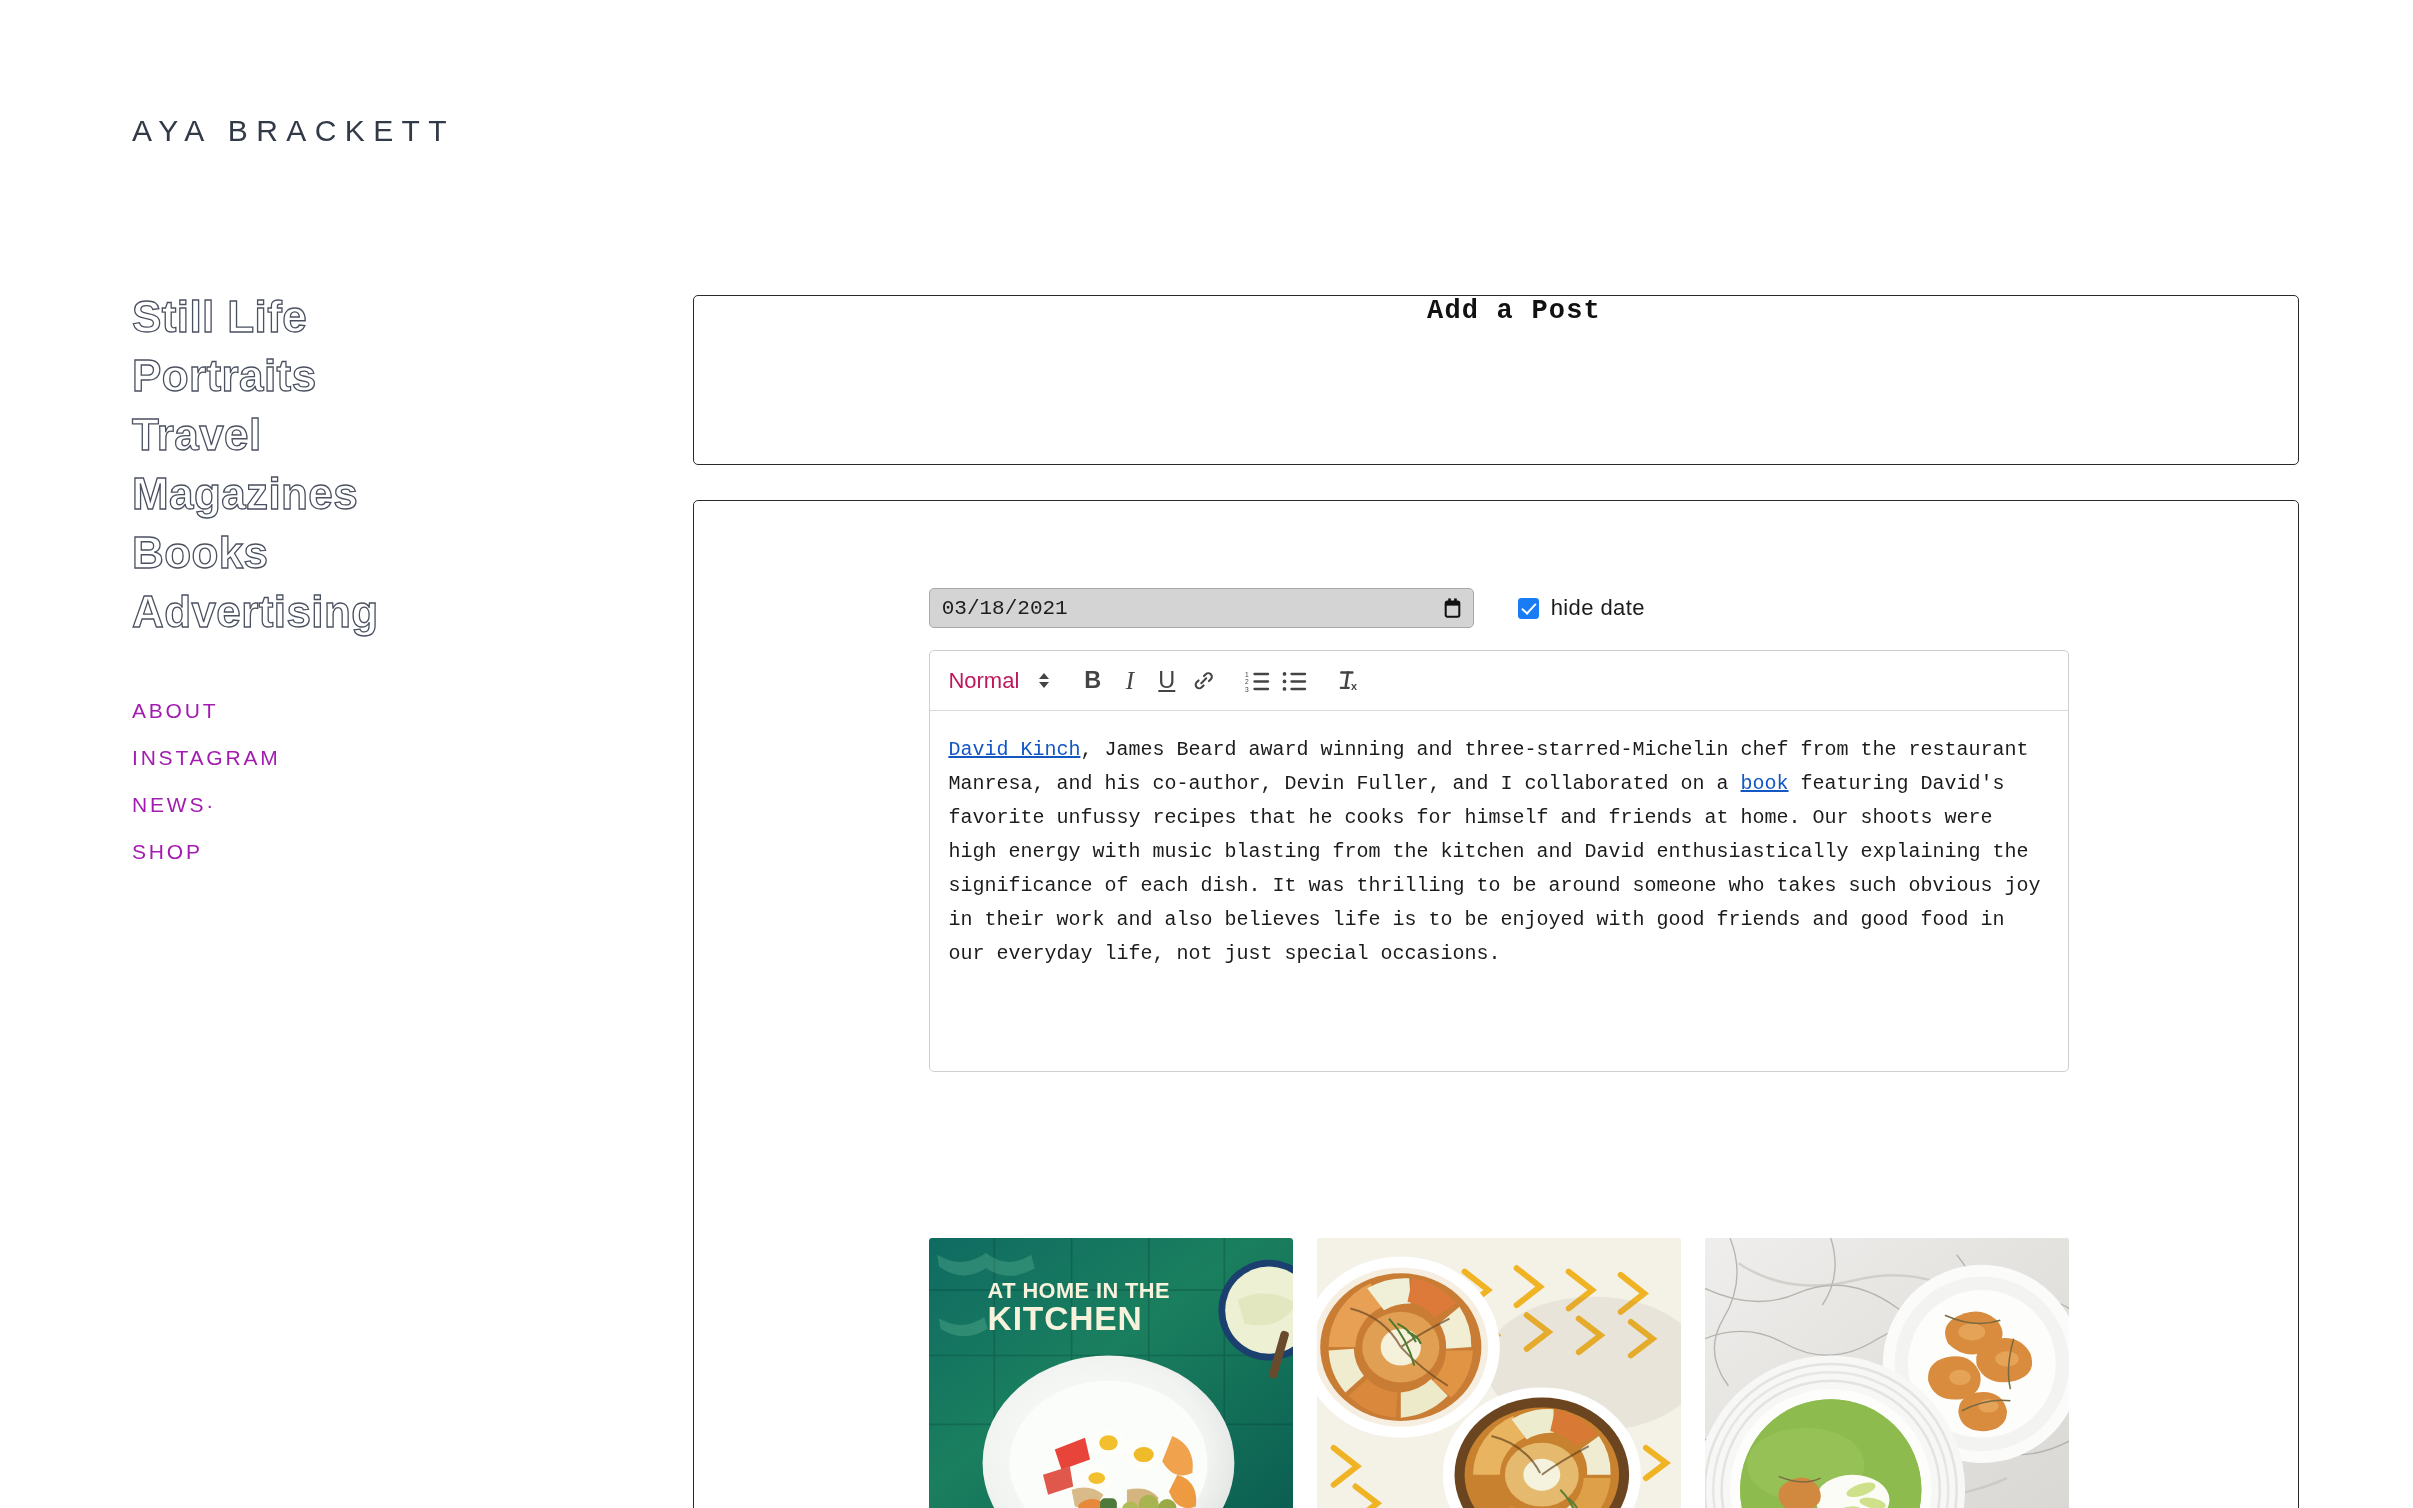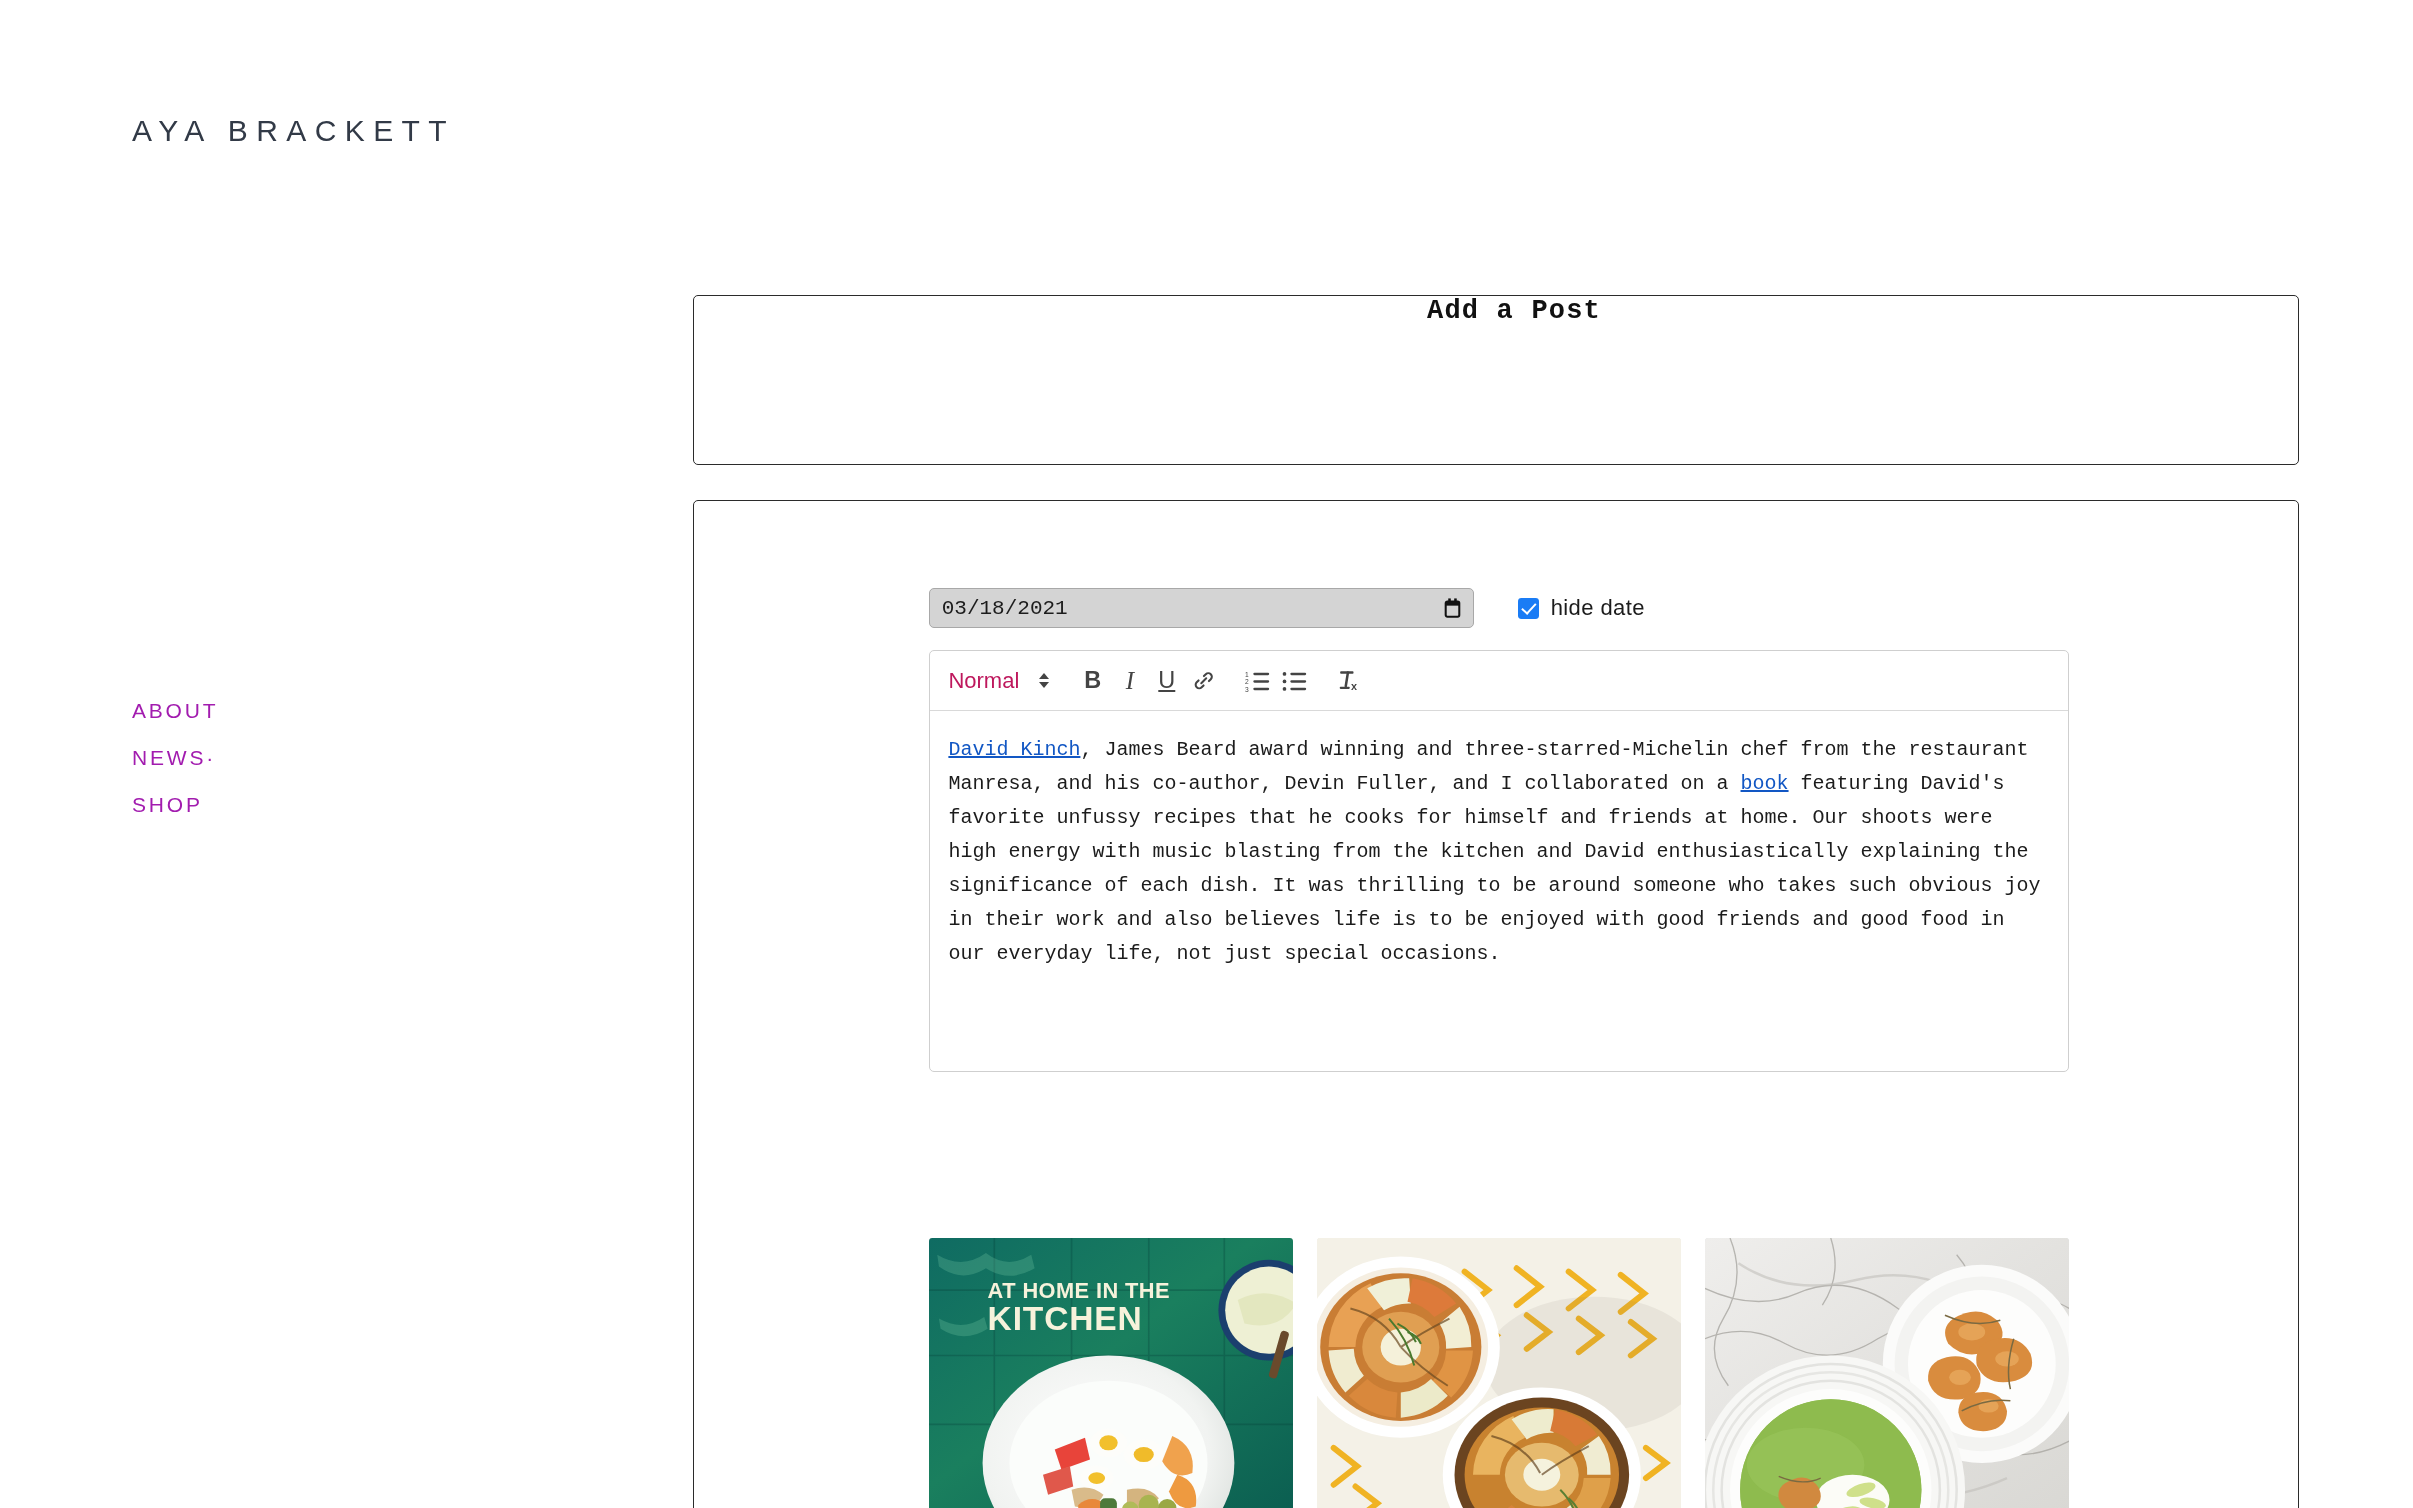--- a/index.html
+++ b/index.html
@@ -281,23 +281,32 @@
 </style>
 </head>
 <body>
 
 <div class="page">
 
   <div class="sidebar">
 
     <div class="brand">AYA BRACKETT</div>
 
+    <nav class="main-nav">
+      <a class="main-nav-item">Still Life</a>
+      <a class="main-nav-item">Portraits</a>
+      <a class="main-nav-item">Travel</a>
+      <a class="main-nav-item">Magazines</a>
+      <a class="main-nav-item">Books</a>
+      <a class="main-nav-item">Advertising</a>
+    </nav>
 
     <nav class="sub-nav">
       <a class="sub-nav-item">ABOUT</a>
+      <a class="sub-nav-item">INSTAGRAM</a>
       <a class="sub-nav-item">NEWS·</a>
       <a class="sub-nav-item">SHOP</a>
     </nav>
   </div>
 
   <div class="content">
 
     <div class="panel header-panel">
       <div class="header-title">Add a Post</div>
     </div>

